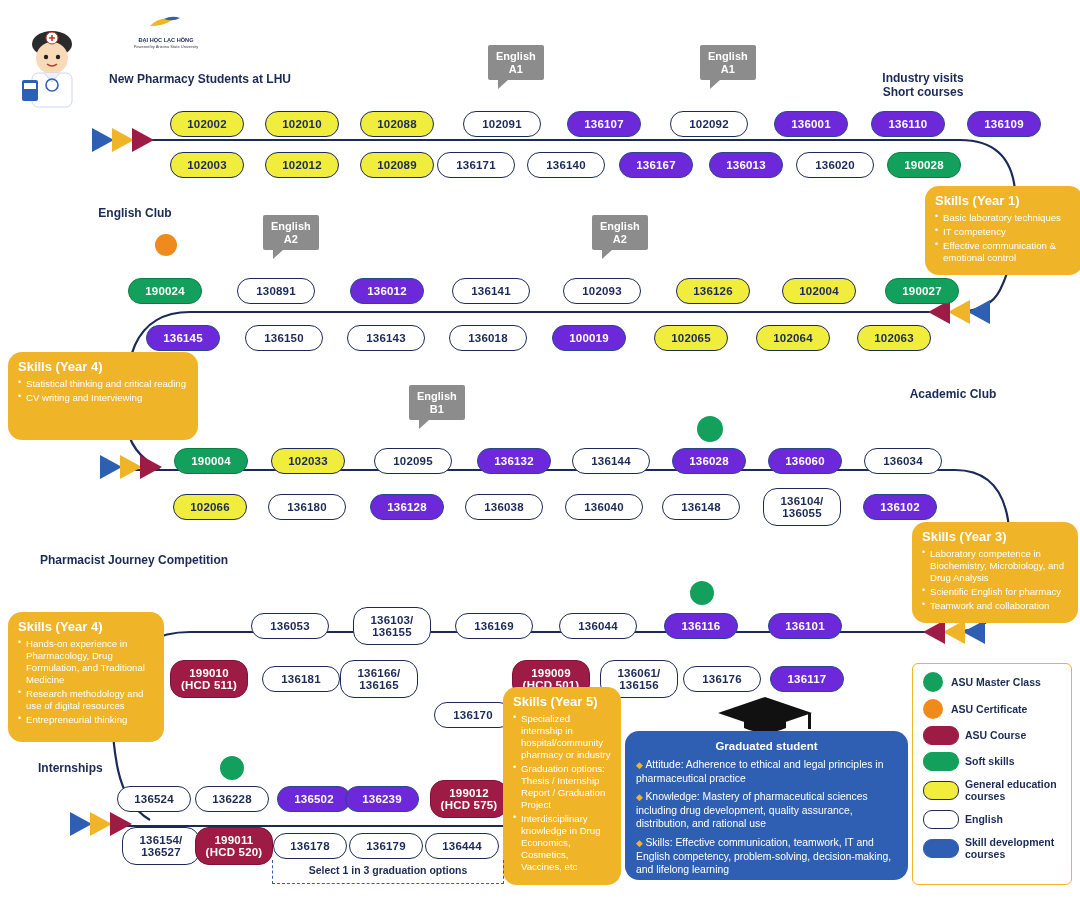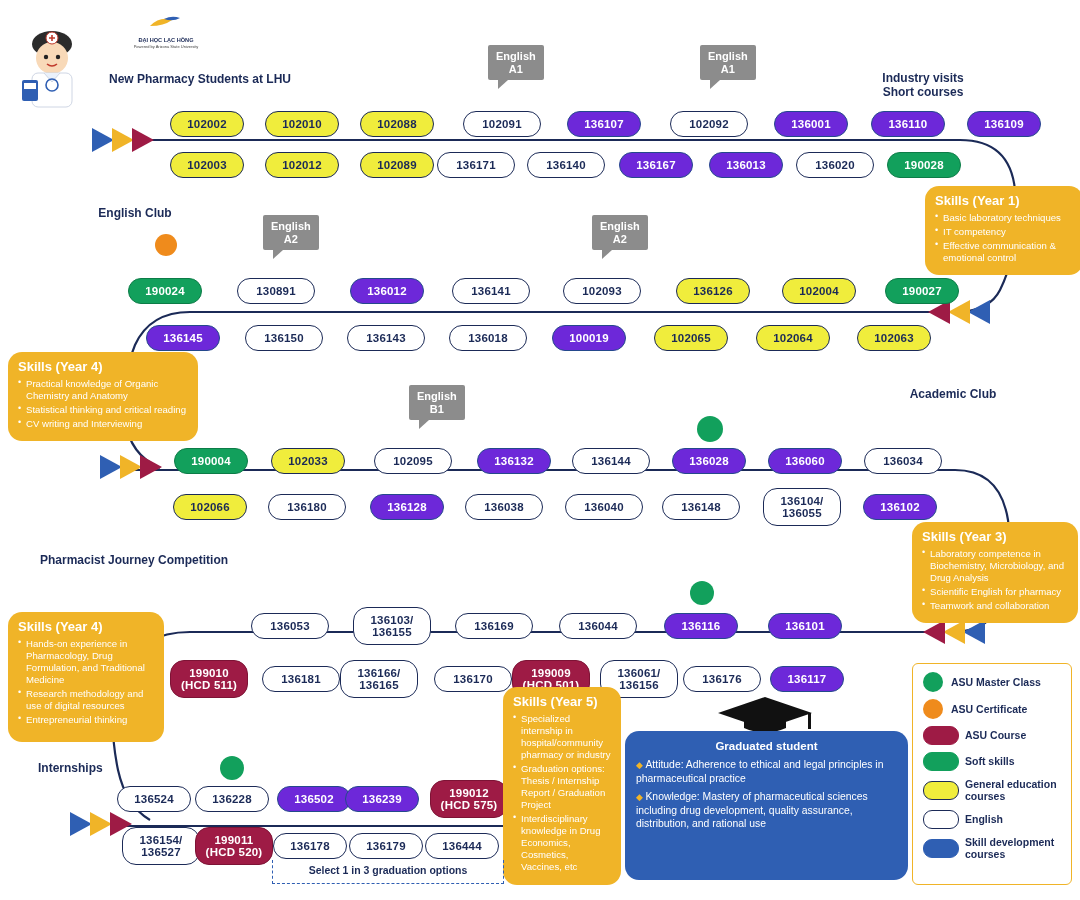--- a/index.html
+++ b/index.html
@@ -246,21 +246,21 @@
 136155</div>
     <div class="pill white" style="left: 455px; top: 613px; width: 78px;">136169</div>
     <div class="pill white" style="left: 559px; top: 613px; width: 78px;">136044</div>
     <div class="pill blue" style="left: 664px; top: 613px; width: 74px;">136116</div>
     <div class="pill blue" style="left: 768px; top: 613px; width: 74px;">136101</div>
     <div class="pill maroon tall" style="left: 170px; top: 660px; width: 78px;">199010
 (HCD 511)</div>
     <div class="pill white" style="left: 262px; top: 666px; width: 78px;">136181</div>
     <div class="pill white tall" style="left: 340px; top: 660px; width: 78px;">136166/
 136165</div>
-    <div class="pill white" style="left: 434px; top: 666px; width: 78px;">136170</div>
+    <div class="pill white" style="left: 434px; top: 702px; width: 78px;">136170</div>
     <div class="pill maroon tall" style="left: 512px; top: 660px; width: 78px;">199009
 (HCD 501)</div>
     <div class="pill white tall" style="left: 600px; top: 660px; width: 78px;">136061/
 136156</div>
     <div class="pill white" style="left: 683px; top: 666px; width: 78px;">136176</div>
     <div class="pill blue" style="left: 770px; top: 666px; width: 74px;">136117</div>
     <div class="pill white" style="left: 117px; top: 786px; width: 74px;">136524</div>
     <div class="pill white" style="left: 195px; top: 786px; width: 74px;">136228</div>
     <div class="pill blue" style="left: 277px; top: 786px; width: 74px;">136502</div>
     <div class="pill blue" style="left: 345px; top: 786px; width: 74px;">136239</div>
@@ -280,21 +280,20 @@
       <h4>Skills (Year 1)</h4>
       <ul>
         <li>Basic laboratory techniques</li>
         <li>IT competency</li>
         <li>Effective communication &amp; emotional control</li>
       </ul>
     </div>
     <div class="skills" style="left: 8px; top: 352px; width: 190px; min-height: 88px;">
       <h4>Skills (Year 4)</h4>
       <ul>
-        <li>Practical knowledge of Organic Chemistry and Anatomy</li>
         <li>Statistical thinking and critical reading</li>
         <li>CV writing and Interviewing</li>
       </ul>
     </div>
     <div class="skills" style="left: 912px; top: 522px; width: 166px; min-height: 98px;">
       <h4>Skills (Year 3)</h4>
       <ul>
         <li>Laboratory competence in Biochemistry, Microbiology, and Drug Analysis</li>
         <li>Scientific English for pharmacy</li>
         <li>Teamwork and collaboration</li>
@@ -321,20 +320,21 @@
 <svg id="cap" viewBox="0 0 98 40">
   <path d="M49 2 L96 18 L49 34 L2 18 Z" fill="#111111"></path>
   <path d="M28 24 v9 q21 9 42 0 v-9" fill="#111111"></path>
   <rect x="92" y="18" width="3" height="16" fill="#111111"></rect>
 </svg>
 
 <div id="gradbox">
   <div style="text-align:center;font-weight:bold;font-size:11.5px;margin-bottom:6px;">Graduated student</div>
   <p class="d">Attitude: Adherence to ethical and legal principles in pharmaceutical practice</p>
   <p class="d">Knowledge: Mastery of pharmaceutical sciences including drug development, quality assurance, distribution, and rational use</p>
+  <p class="d">Skills: Effective communication, teamwork, IT and English competency, problem-solving, decision-making, and lifelong learning</p>
 </div>
 
 <div id="seldash"></div>
 <div id="selnote">Select 1 in 3 graduation options</div>
 
 <div id="legend">
     <div class="leg-row">
       <div class="leg-swatch" style="background: rgb(18, 160, 92);"></div>
       <div class="leg-text">ASU Master Class</div>
     </div>

